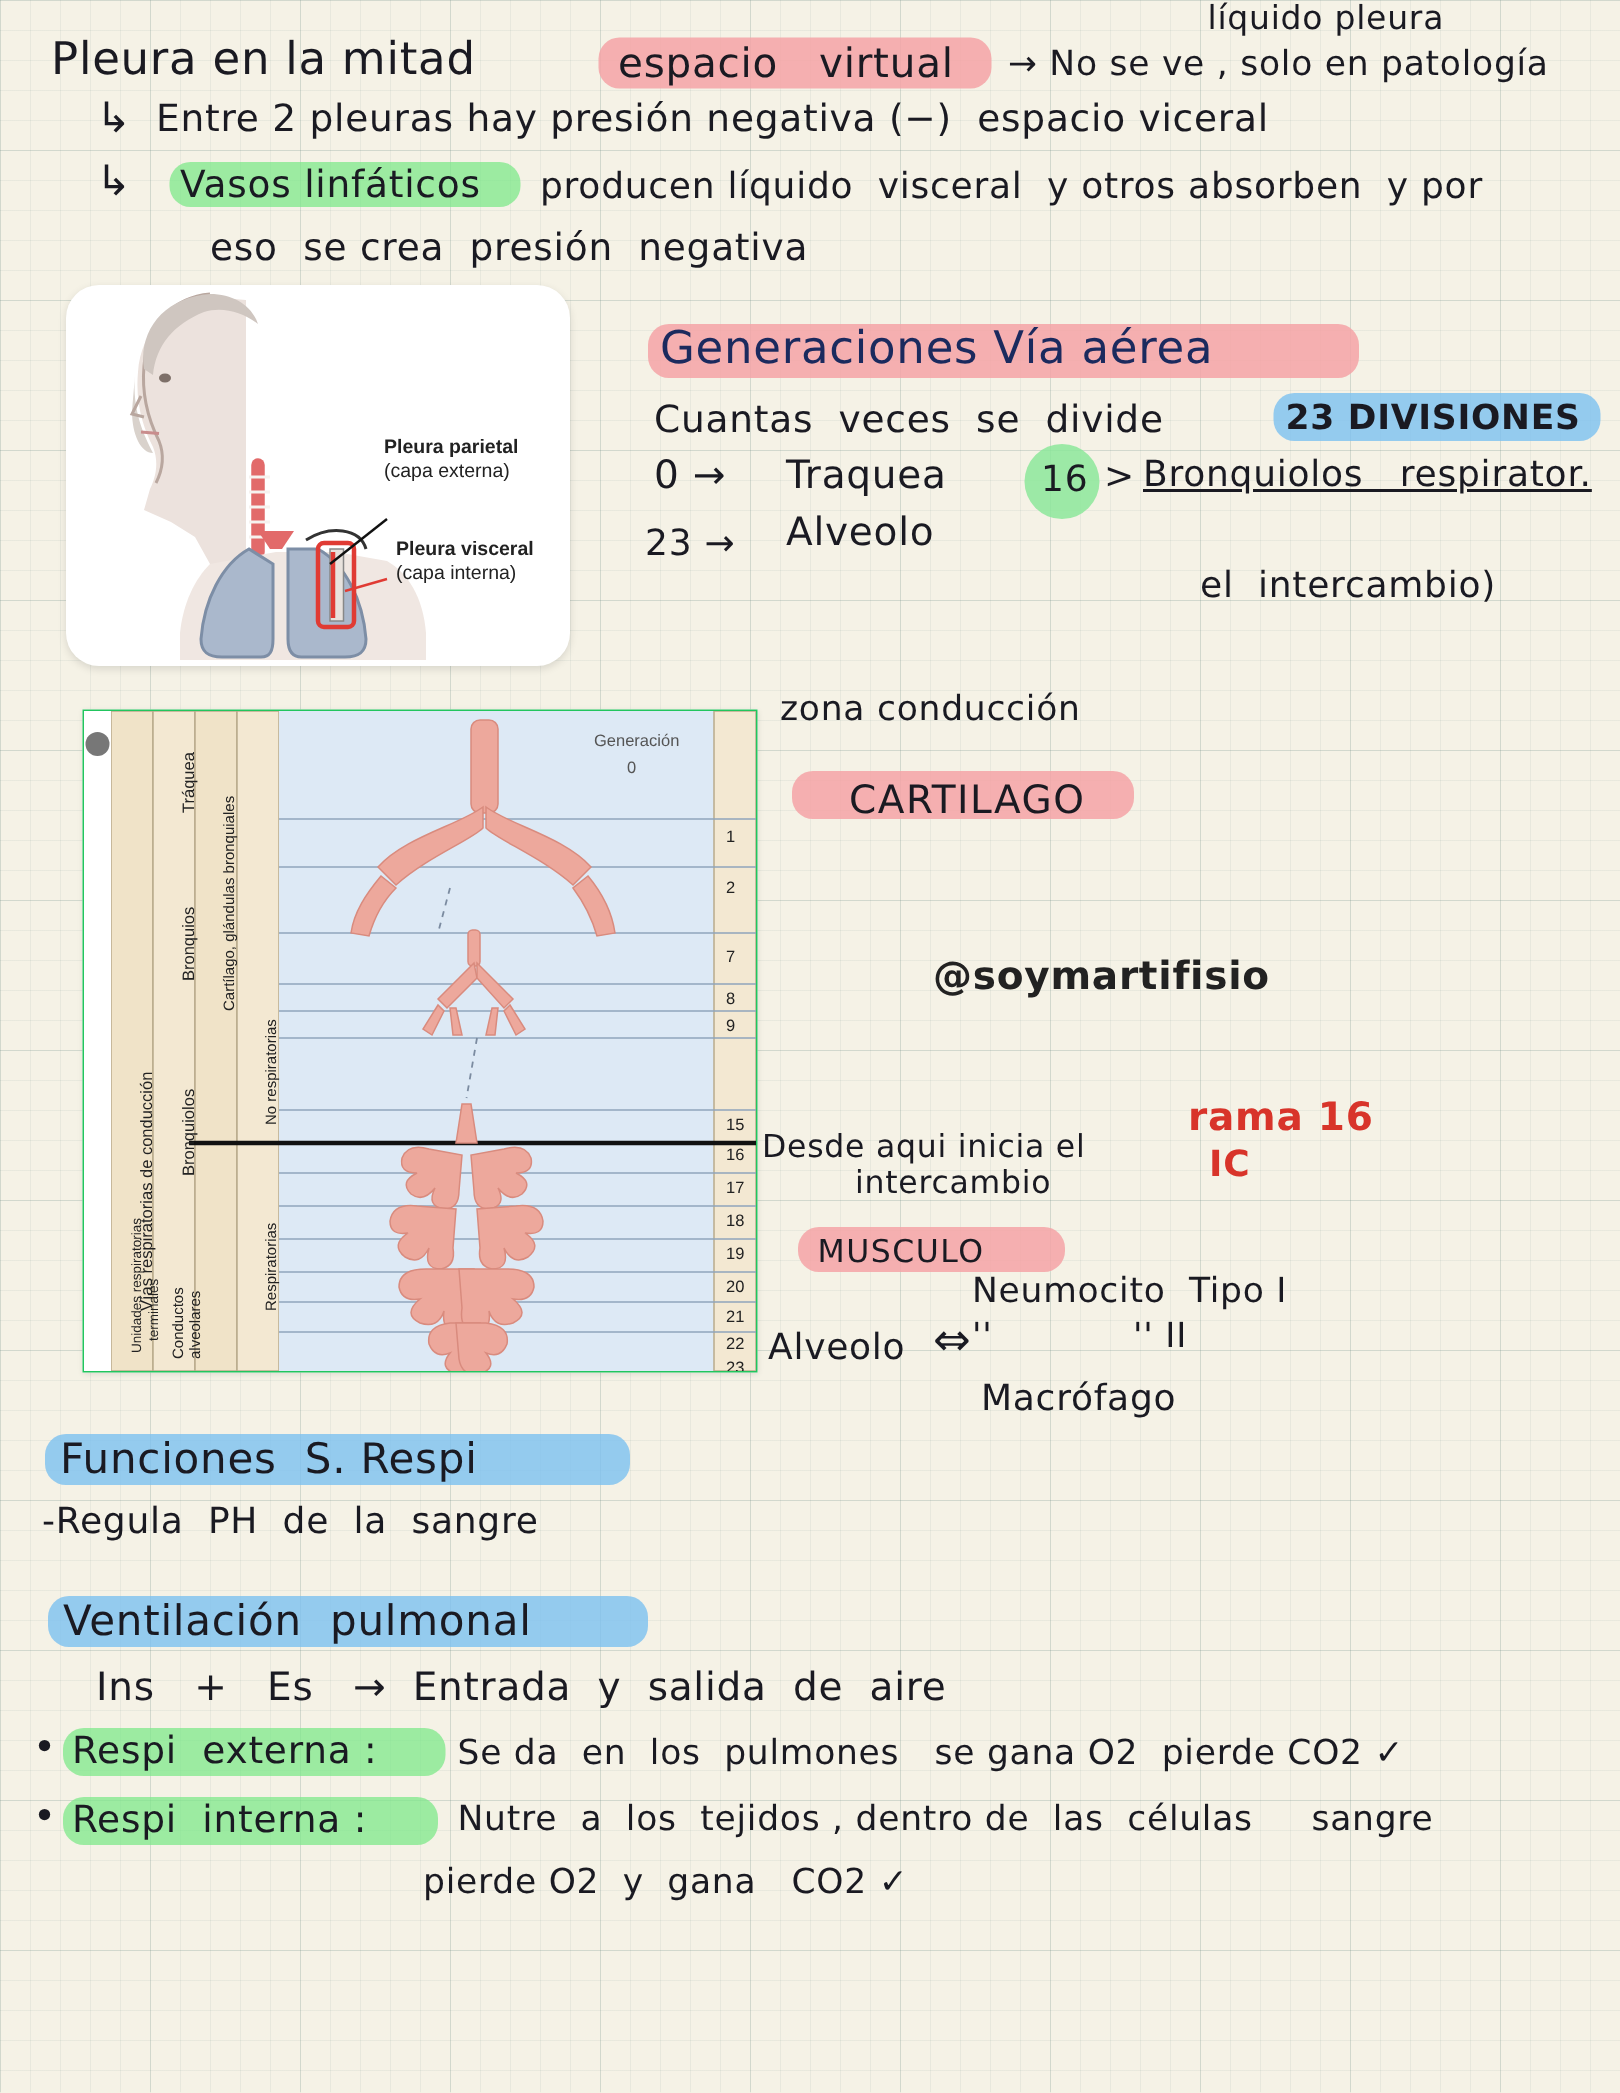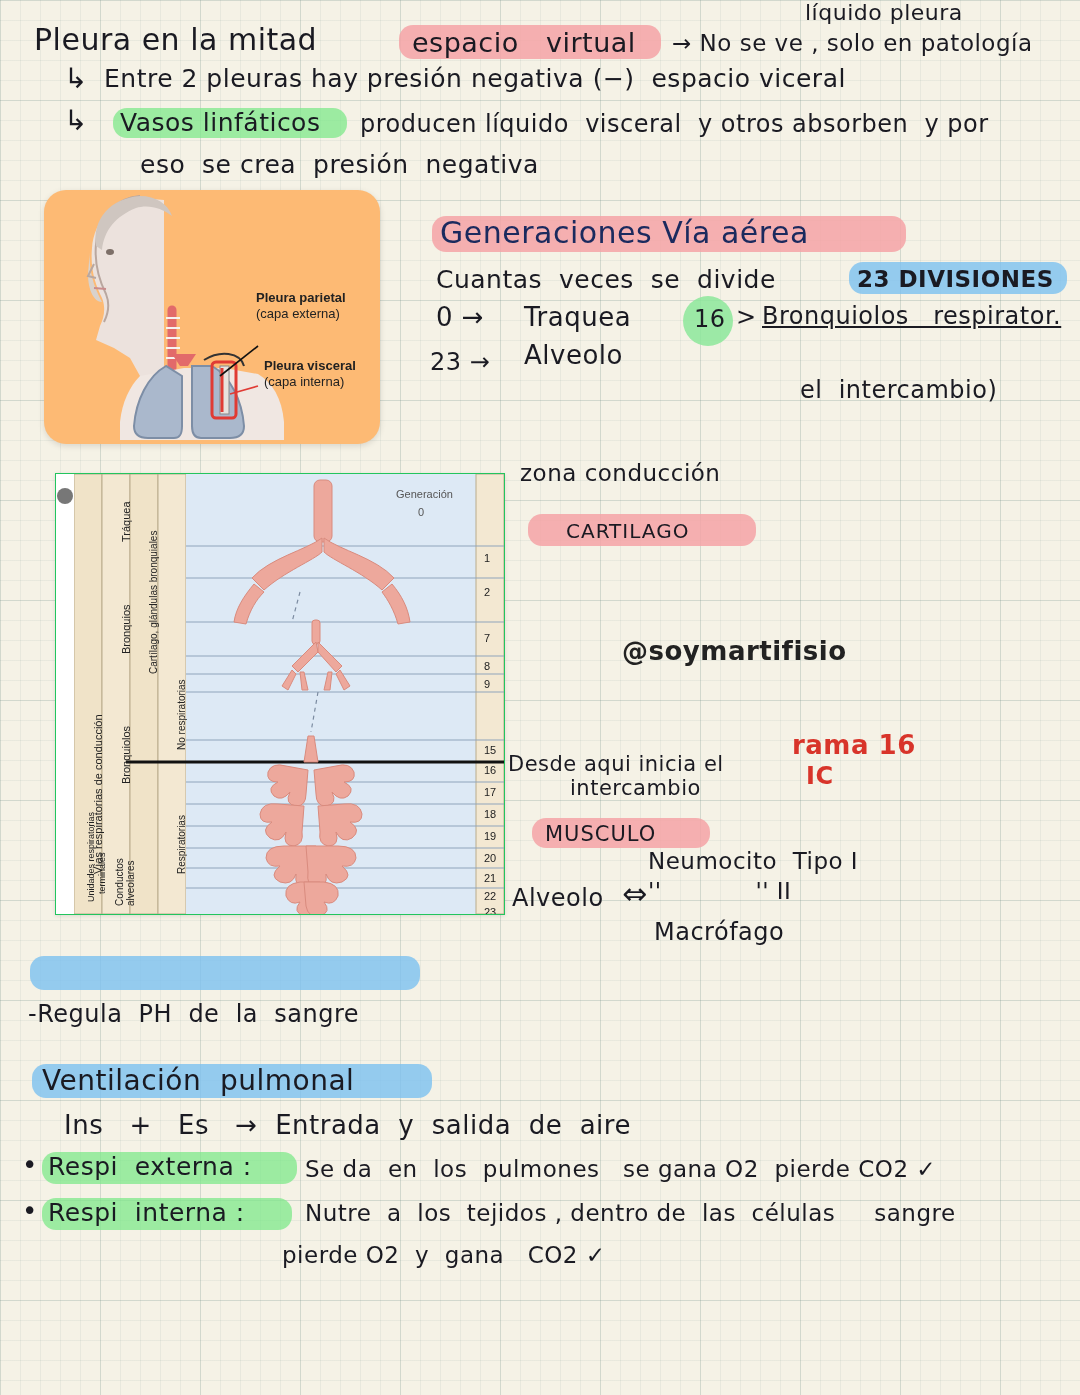--- a/index.html
+++ b/index.html
@@ -53,21 +53,21 @@
   
   .circ {
     position: absolute;
     border-radius: 50%;
     z-index: 1;
   }
 
   
   .anat-card {
     position: absolute;
-    background: #fdba74;
+    background: #ffffff;
     border-radius: 22px;
     box-shadow: 0 2px 6px rgba(0,0,0,.12);
     overflow: hidden;
   }
 
   
   .fig-card {
     position: absolute;
     background: #fff;
     border: 1px solid #22c55e;
@@ -176,21 +176,21 @@
   <div class="circ" style="left:683px; top:296px; width:50px; height:50px; background:#8ce89a; opacity:.85;"></div>
   <div class="hw txt" style="left:694px; top:305px; font-size:24px;">16</div>
   <div class="hw txt" style="left:736px; top:303px; font-size:24px;">&gt;</div>
 
   <div class="hw txt" style="left:762px; top:302px; font-size:24px;text-decoration:underline;">Bronquiolos   respirator.</div>
   <div class="hw txt" style="left:800px; top:376px; font-size:24px;">el  intercambio)</div>
 
   <div class="hw txt" style="left:520px; top:460px; font-size:23px;">zona conducción</div>
 
   <div class="hl hl-pink" style="left:528px; top:514px; width:228px; height:32px;"></div>
-  <div class="hw txt" style="left:566px; top:519px; font-size:20px; letter-spacing:1px;">CARTILAGO</div>
+  <div class="hw txt" style="left:566px; top:519px; font-size:26px; letter-spacing:1px;">CARTILAGO</div>
 
   <div class="fig-card" style="left:55px; top:473px; width:448px; height:440px;">
     <svg width="448" height="440" viewBox="0 0 448 440">
       <rect x="0" y="0" width="448" height="440" fill="#ffffff"></rect>
 
       <rect x="18" y="0" width="28" height="440" fill="#f0e3c8" stroke="#b9ab8c"></rect>
       <rect x="46" y="0" width="28" height="440" fill="#f3e8d2" stroke="#b9ab8c"></rect>
       <rect x="74" y="0" width="28" height="440" fill="#f0e3c8" stroke="#b9ab8c"></rect>
       <rect x="102" y="0" width="28" height="440" fill="#f3e8d2" stroke="#b9ab8c"></rect>
 
@@ -299,20 +299,21 @@
   <div class="hw txt" style="left:545px; top:822px; font-size:21px; letter-spacing:1px;">MUSCULO</div>
 
   <div class="hw txt" style="left:648px; top:848px; font-size:23px;">Neumocito  Tipo I</div>
   <div class="hw txt" style="left:648px; top:878px; font-size:23px;">''            '' II</div>
 
   <div class="hw txt" style="left:512px; top:884px; font-size:24px;">Alveolo</div>
   <div class="hw txt" style="left:622px; top:876px; font-size:30px;">⇔</div>
   <div class="hw txt" style="left:654px; top:918px; font-size:24px;">Macrófago</div>
 
   <div class="hl hl-blue" style="left:30px; top:956px; width:390px; height:34px;"></div>
+  <div class="hw txt" style="left:40px; top:956px; font-size:28px;">Funciones  S. Respi</div>
   <div class="hw txt" style="left:28px; top:1000px; font-size:24px;">-Regula  PH  de  la  sangre</div>
 
   <div class="hl hl-blue" style="left:32px; top:1064px; width:400px; height:34px;"></div>
   <div class="hw txt" style="left:42px; top:1064px; font-size:28px;">Ventilación  pulmonal</div>
 
   <div class="hw txt" style="left:64px; top:1110px; font-size:26px;">Ins   +   Es   →  Entrada  y  salida  de  aire</div>
 
   <div class="hw txt" style="left:22px; top:1150px; font-size:26px;">•</div>
   <div class="hl hl-green" style="left:42px; top:1152px; width:255px; height:32px;"></div>
   <div class="hw txt" style="left:48px; top:1152px; font-size:25px;">Respi  externa :</div>

